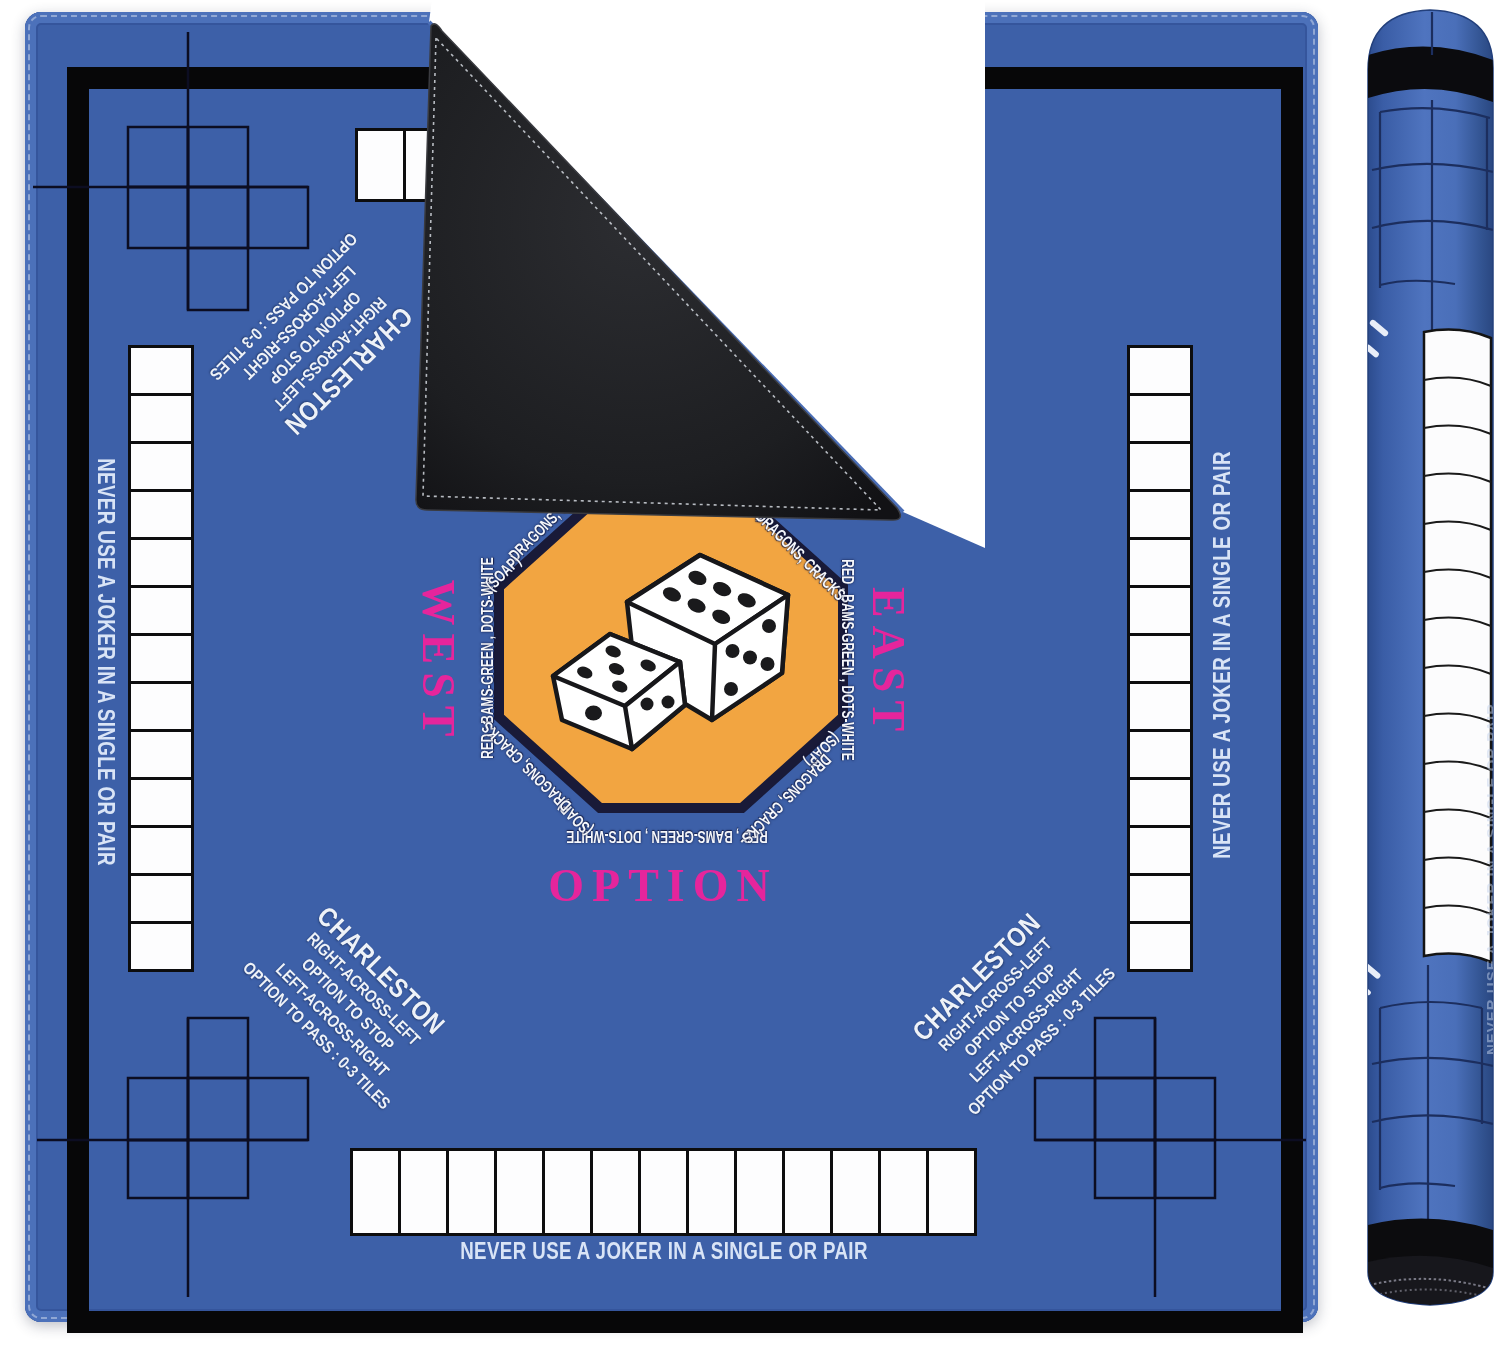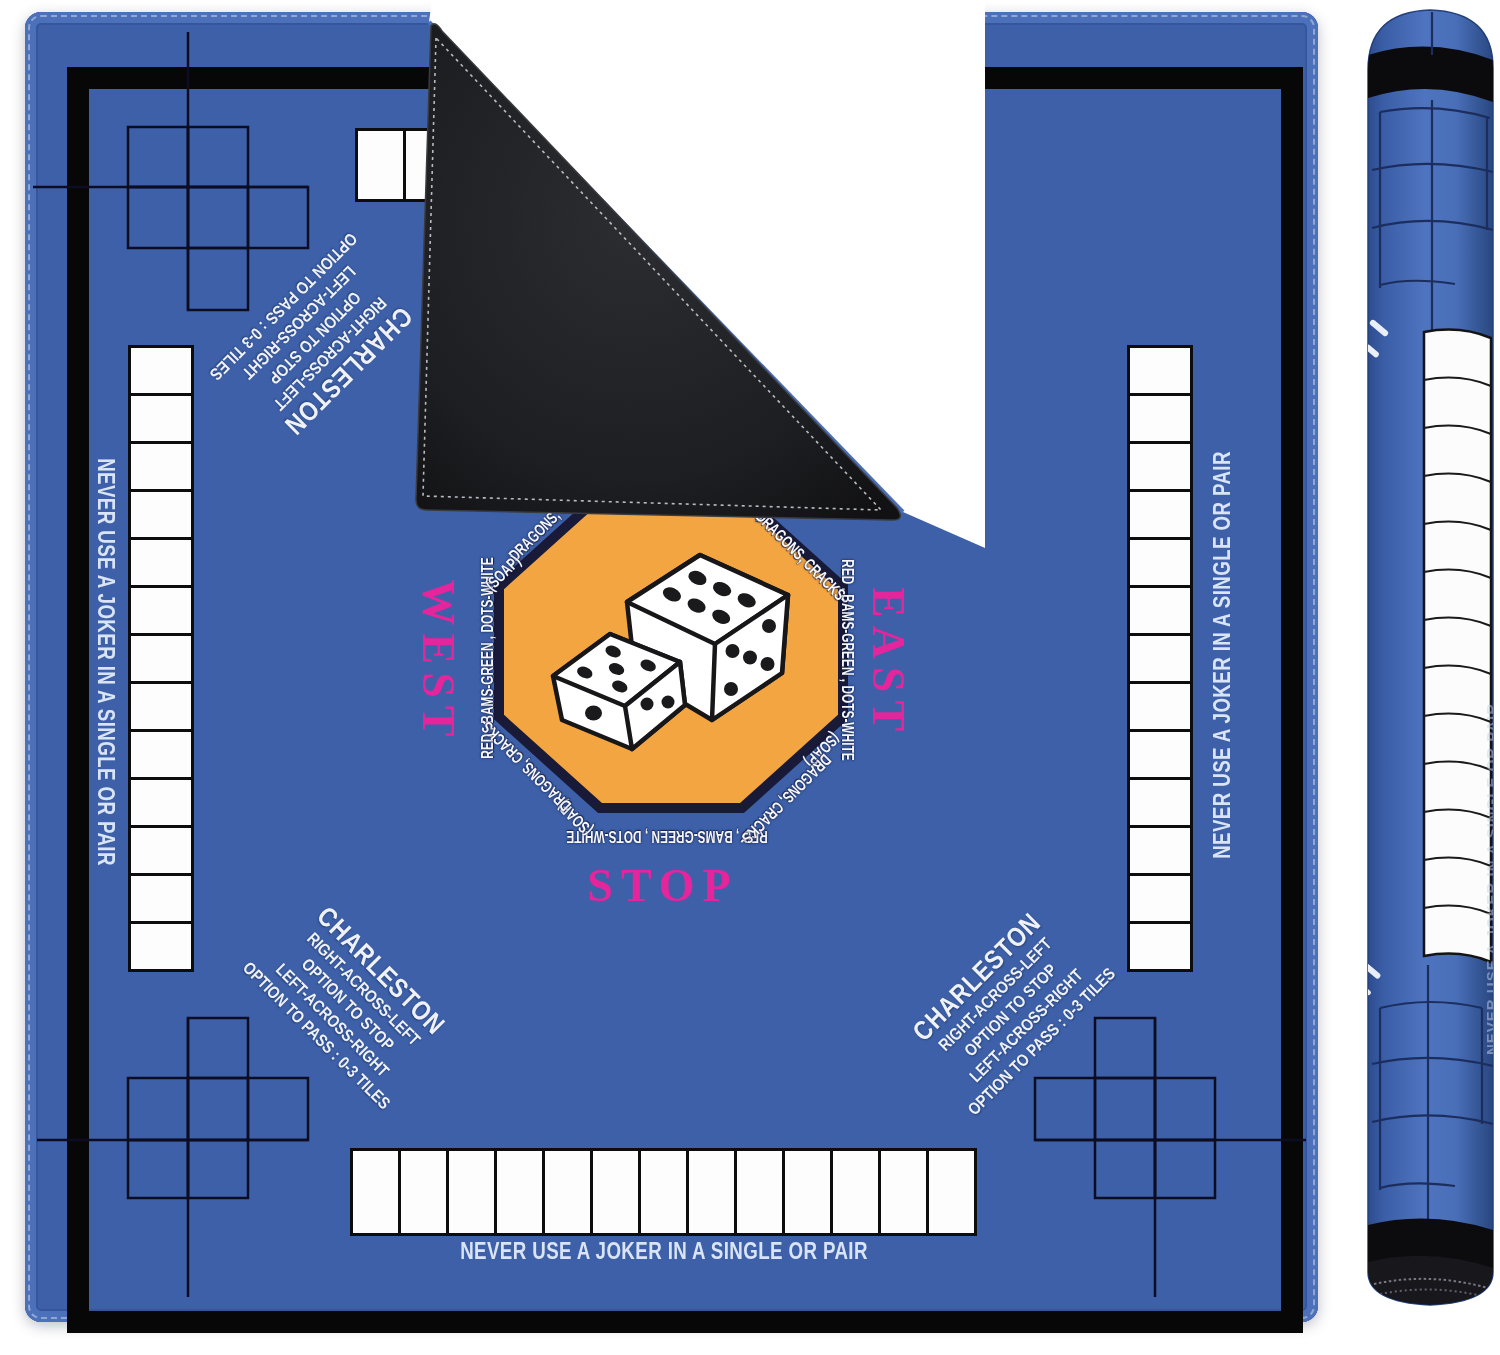--- a/index.html
+++ b/index.html
@@ -187,21 +187,21 @@
         <div class="tile"></div>
         <div class="tile"></div>
       </div>
 
     <div class="pos warning" style="left:645px;top:95px;transform:translate(-50%,-50%) rotate(180deg);"><span class="cx">NEVER USE A JOKER IN A SINGLE OR PAIR</span></div>
     <div class="pos warning" style="left:639px;top:1239px;transform:translate(-50%,-50%);"><span class="cx">NEVER USE A JOKER IN A SINGLE OR PAIR</span></div>
     <div class="pos warning" style="left:81px;top:650px;transform:translate(-50%,-50%) rotate(90deg);"><span class="cx">NEVER USE A JOKER IN A SINGLE OR PAIR</span></div>
     <div class="pos warning" style="left:1197px;top:643px;transform:translate(-50%,-50%) rotate(-90deg);"><span class="cx">NEVER USE A JOKER IN A SINGLE OR PAIR</span></div>
 
     <div class="pos direction" style="left:640px;top:425px;transform:translate(-50%,-50%) rotate(180deg);"><span>NORTH</span></div>
-    <div class="pos direction" style="left:638px;top:873px;transform:translate(-50%,-50%);"><span>STOP</span></div>
+    <div class="pos direction" style="left:638px;top:873px;transform:translate(-50%,-50%);"><span>OPTION</span></div>
     <div class="pos direction" style="left:863px;top:651px;transform:translate(-50%,-50%) rotate(90deg);"><span>EAST</span></div>
     <div class="pos direction" style="left:413px;top:650px;transform:translate(-50%,-50%) rotate(90deg);"><span>WEST</span></div>
 
     <div class="pos oct-text" style="left:640px;top:468px;transform:translate(-50%,-50%);"><span class="cx">RED , BAMS-GREEN , DOTS-WHITE</span></div>
     <div class="pos oct-text" style="left:642px;top:824px;transform:translate(-50%,-50%) rotate(180deg);"><span class="cx">RED , BAMS-GREEN , DOTS-WHITE</span></div>
     <div class="pos oct-text" style="left:822px;top:648px;transform:translate(-50%,-50%) rotate(90deg);"><span class="cx">RED , BAMS-GREEN , DOTS-WHITE</span></div>
     <div class="pos oct-text" style="left:462px;top:646px;transform:translate(-50%,-50%) rotate(-90deg);"><span class="cx">RED , BAMS-GREEN , DOTS-WHITE</span></div>
     <div class="pos oct-text" style="left:530px;top:503px;transform:translate(-50%,-50%) rotate(-45deg);"><span class="cx">DRAGONS, CRACKS-</span></div>
     <div class="pos oct-text" style="left:478px;top:561px;transform:translate(-50%,-50%) rotate(-45deg);"><span class="cx">(SOAP)</span></div>
     <div class="pos oct-text" style="left:725px;top:490px;transform:translate(-50%,-50%) rotate(45deg);"><span class="cx">(SOAP)</span></div>

